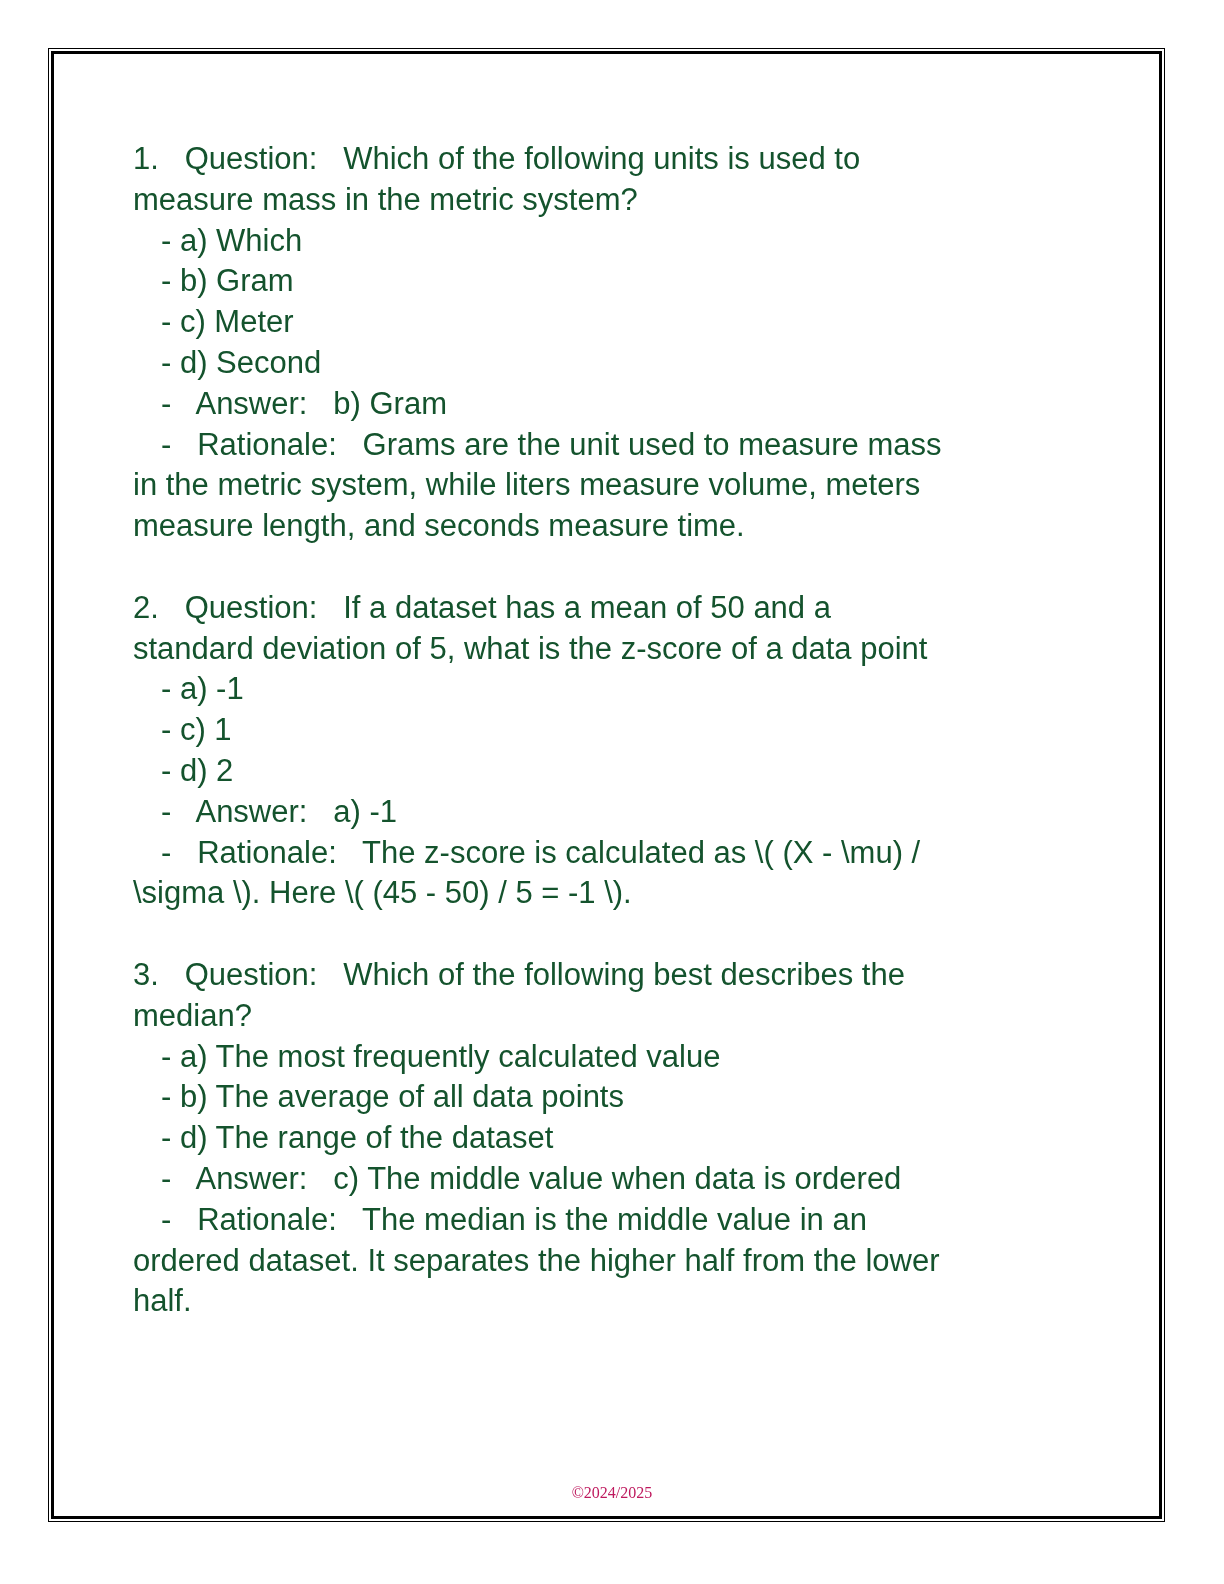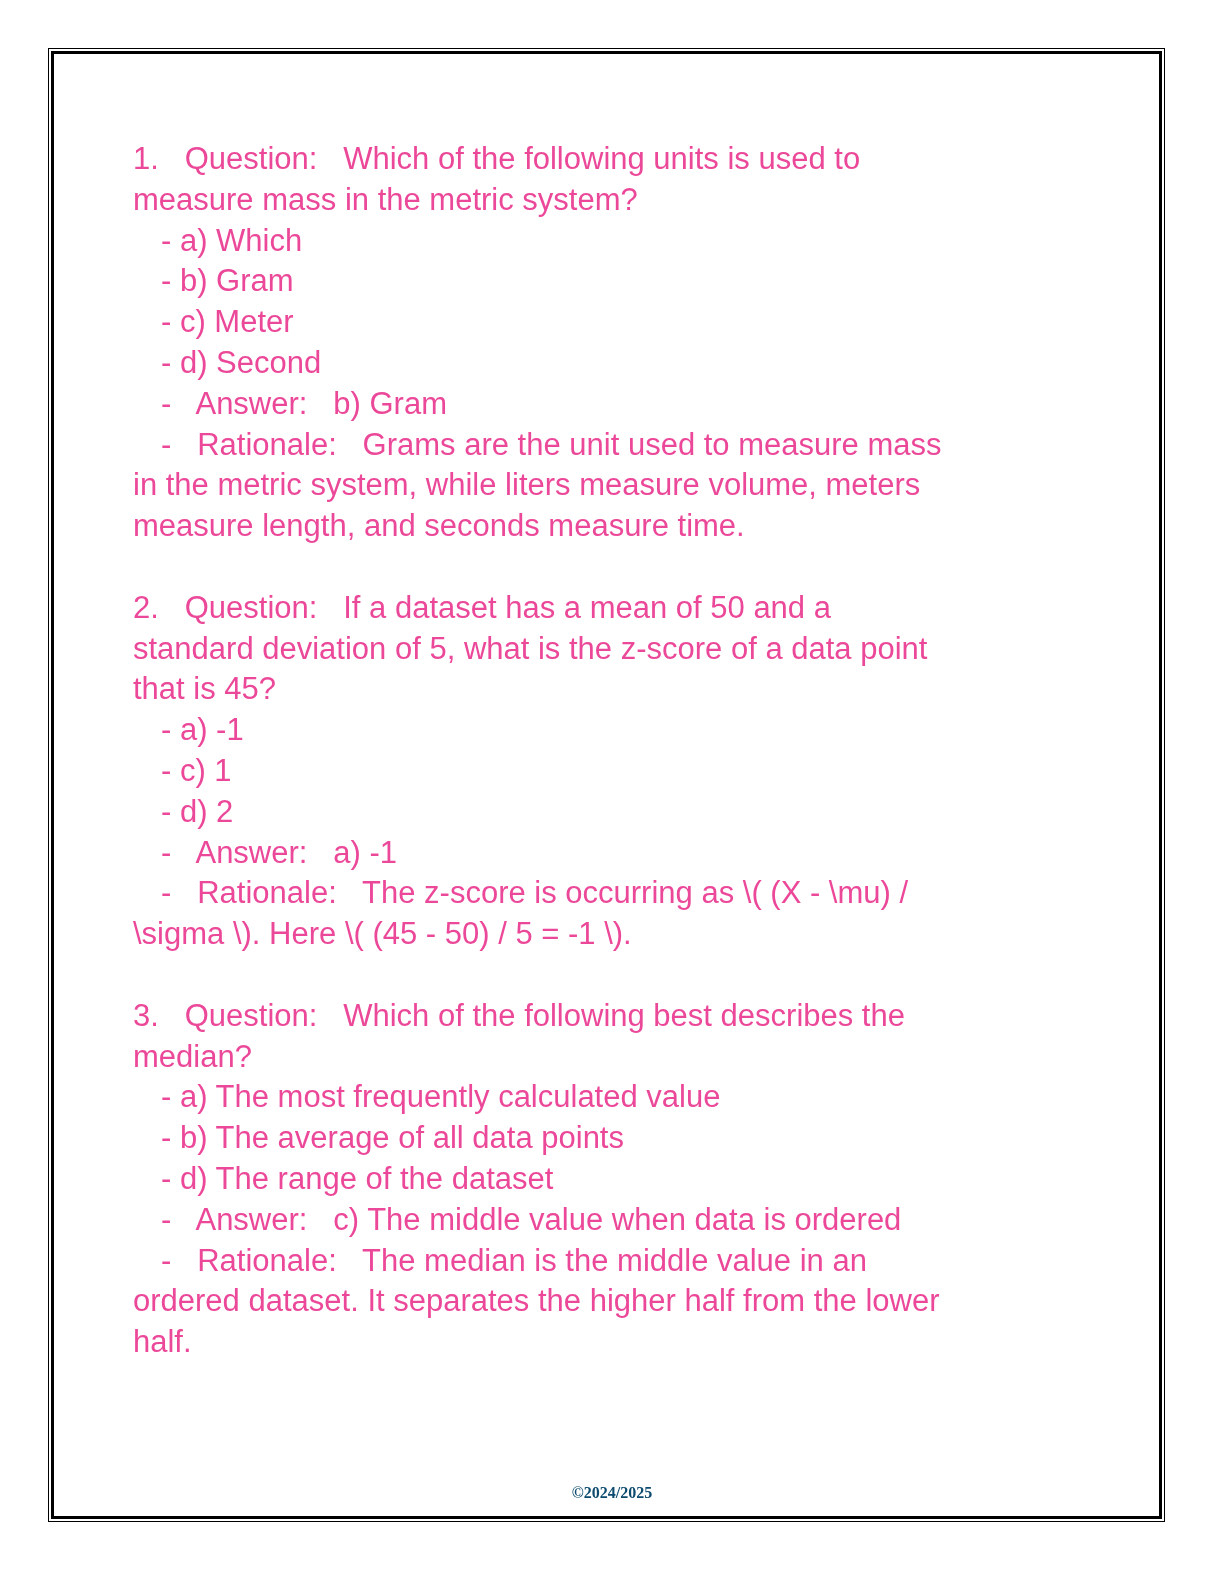--- a/index.html
+++ b/index.html
@@ -8,29 +8,29 @@
     position:absolute; left:48px; top:48px; width:1117px; height:1474px;
     border:1px solid #000; box-sizing:border-box;
   }
   .frame-inner {
     position:absolute; left:51px; top:51px; width:1111px; height:1468px;
     border:3px solid #000; box-sizing:border-box;
   }
   .content {
     position:absolute; left:133px; top:139px; width:960px;
     font-family:"Liberation Sans", sans-serif; font-size:31px; line-height:40.8px;
-    color:#ec4899;
+    color:#14532d;
   }
   .line { white-space:pre; }
   .block { margin-bottom:40.8px; }
   .ind { padding-left:28px; }
   b { font-weight:normal; }
   .footer {
     position:absolute; left:0; width:1224px; top:1484px; text-align:center;
-    font-family:"Liberation Serif", serif; font-weight:bold; font-size:16px; color:#0c4a6e;
+    font-family:"Liberation Serif", serif; font-weight:normal; font-size:16px; color:#be185d;
   }
 </style>
 </head>
 <body>
 
 <div class="frame-outer"></div>
 <div class="frame-inner"></div>
 
 <div class="content">
 
@@ -43,26 +43,25 @@
     <div class="line ind">- d) Second</div>
     <div class="line ind"><span>-   </span><b>Answer</b><span>:   b) Gram</span></div>
     <div class="line ind">-   Rationale:   Grams are the unit used to measure mass</div>
     <div class="line">in the metric system, while liters measure volume, meters</div>
     <div class="line">measure length, and seconds measure time.</div>
   </div>
 
   <div class="block">
     <div class="line">2.   Question:   If a dataset has a mean of 50 and a</div>
     <div class="line">standard deviation of 5, what is the z-score of a data point</div>
-    <div class="line">that is 45?</div>
     <div class="line ind">- a) -1</div>
     <div class="line ind">- c) 1</div>
     <div class="line ind">- d) 2</div>
     <div class="line ind"><span>-   </span><b>Answer</b><span>:   a) -1</span></div>
-    <div class="line ind">-   Rationale:   The z-score is occurring as \( (X - \mu) /</div>
+    <div class="line ind">-   Rationale:   The z-score is calculated as \( (X - \mu) /</div>
     <div class="line">\sigma \). Here \( (45 - 50) / 5 = -1 \).</div>
   </div>
 
   <div class="block">
     <div class="line">3.   Question:   Which of the following best describes the</div>
     <div class="line">median?</div>
     <div class="line ind">- a) The most frequently calculated value</div>
     <div class="line ind">- b) The average of all data points</div>
     <div class="line ind">- d) The range of the dataset</div>
     <div class="line ind"><span>-   </span><b>Answer</b><span>:   c) The middle value when data is ordered</span></div>

